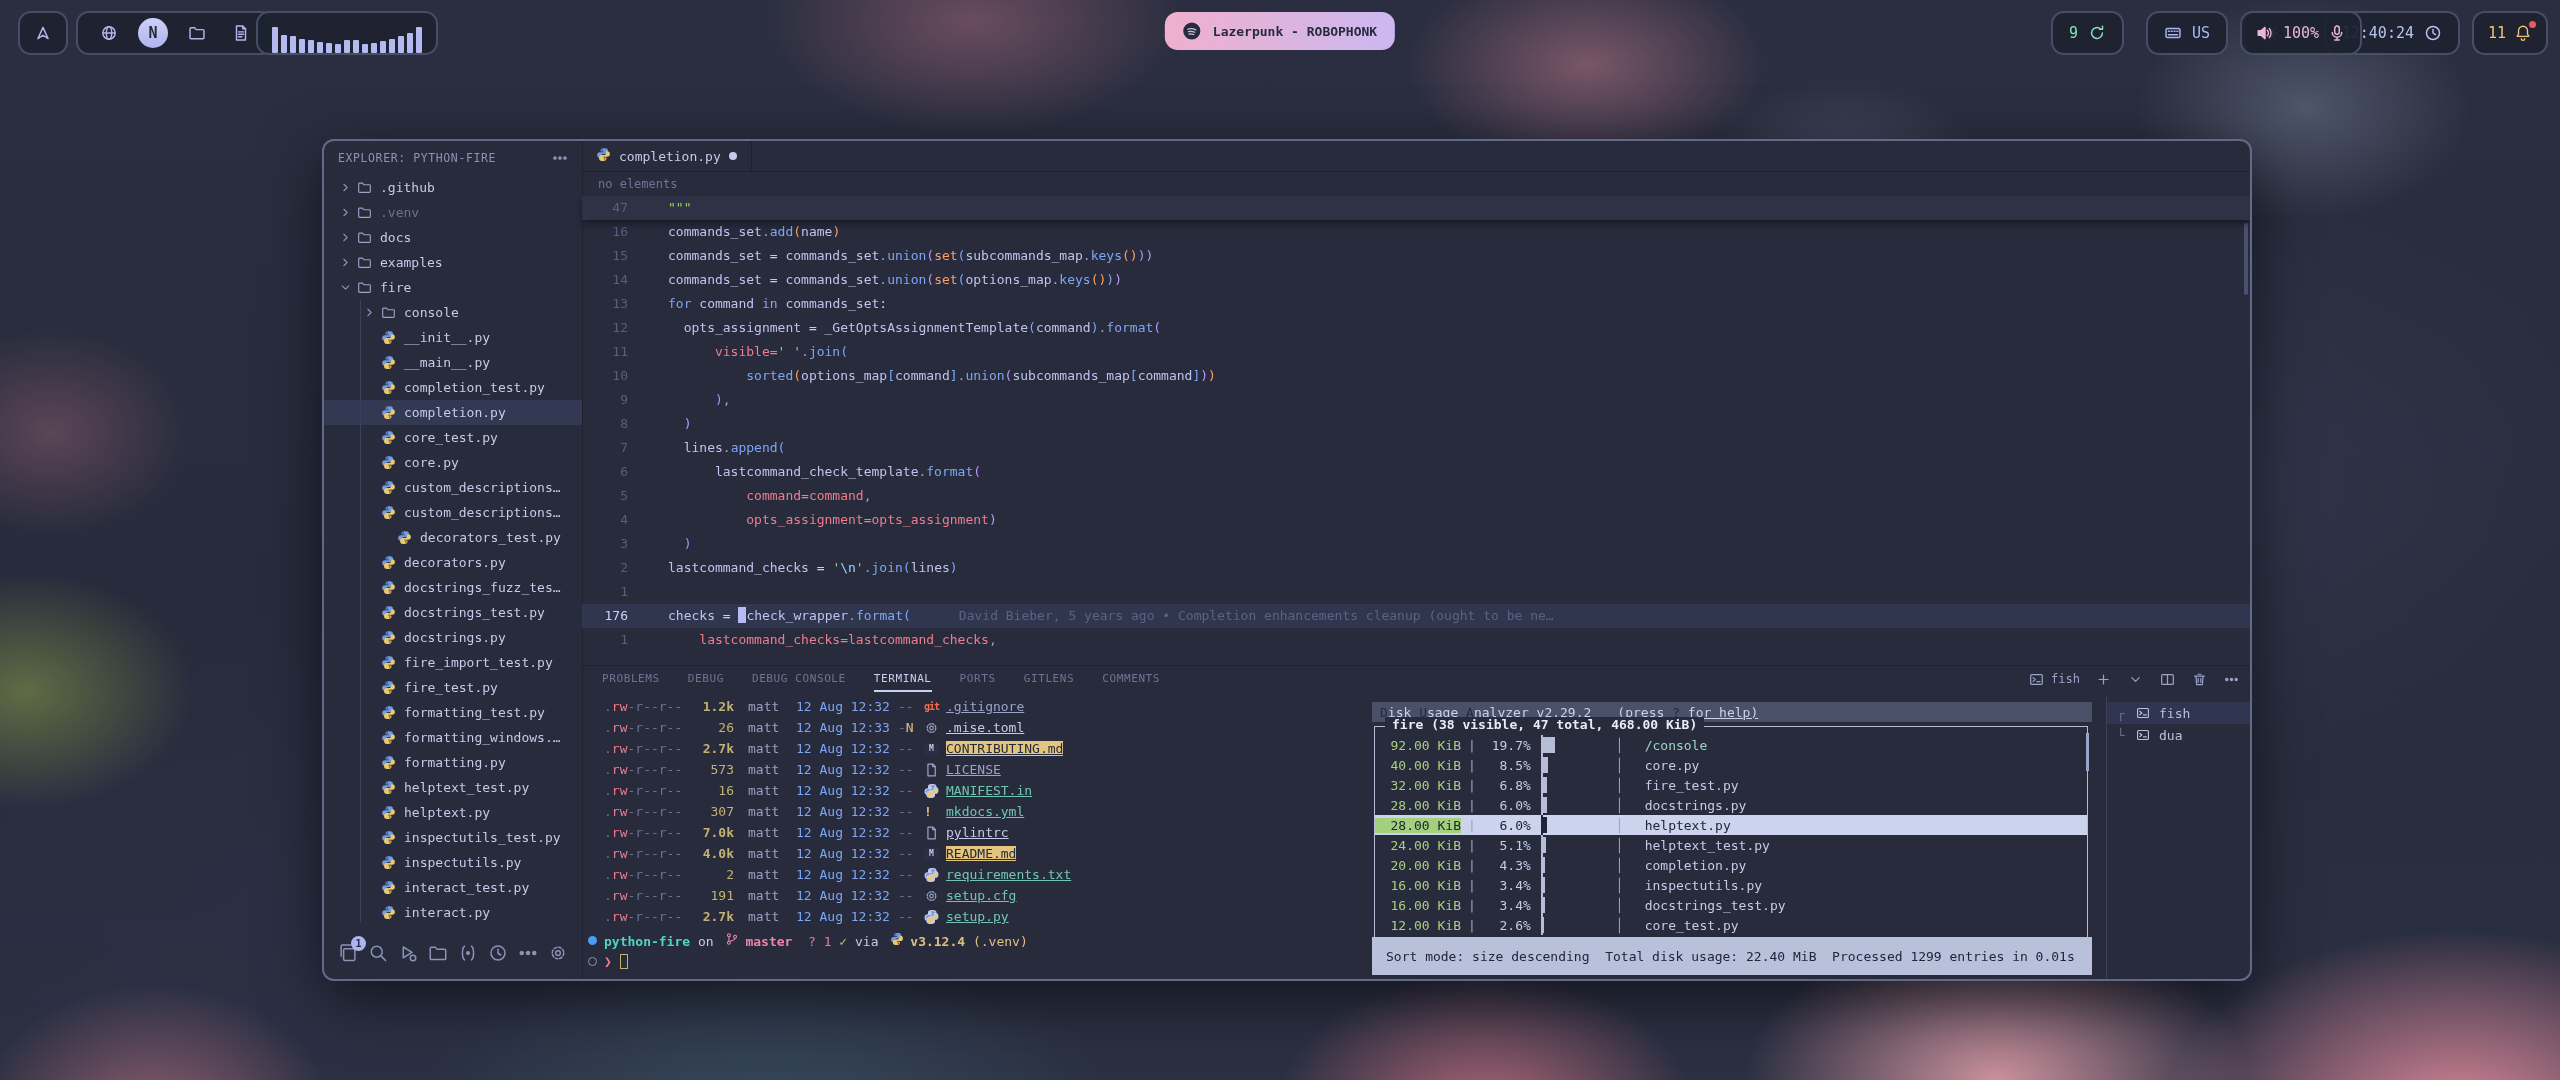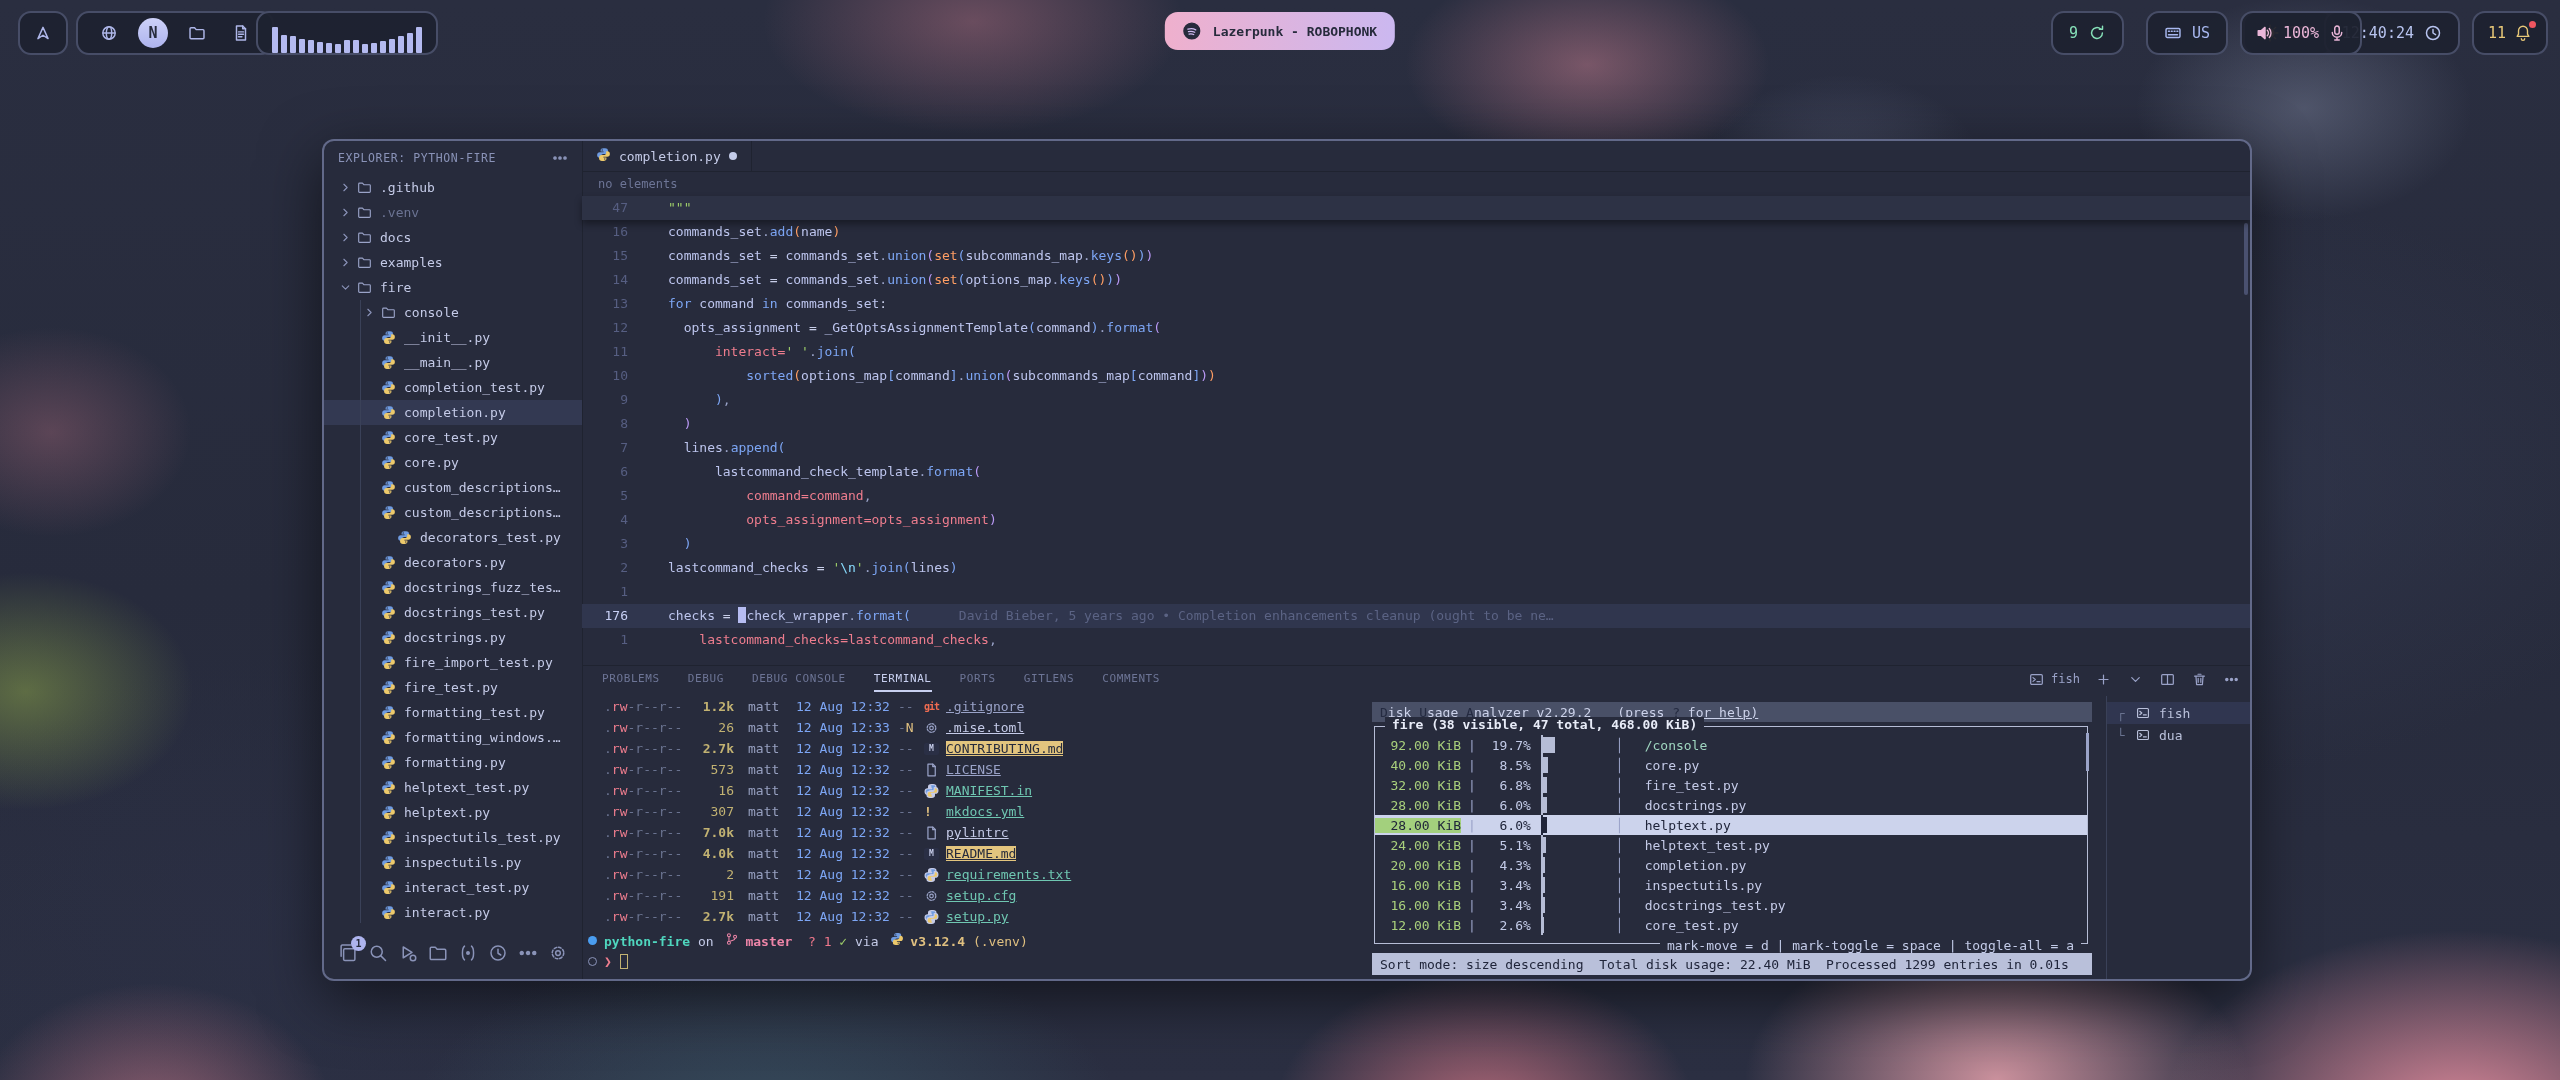--- a/index.html
+++ b/index.html
@@ -140,22 +140,22 @@
   .d-bar{width:66px;height:100%;margin-left:10px;border-left:2px solid #b6bdd6;position:relative;}
   .d-bar .fill{position:absolute;left:0;top:2px;bottom:2px;background:#b6bdd6;}
   .d-name{margin-left:14px;color:#c5cbe8;}
   .d-name.dir{color:#9fd6c0;}
   .drow.sel{background:#ccd3ec;color:#20253a;}
   .drow.sel .d-pct,.drow.sel .d-name{color:#20253a;}
   .drow.sel .d-size{background:#a3d07d;color:#20253a;}
   .drow.sel .d-bar{border-left-color:#20253a;}
   .drow.sel .d-bar .fill{background:#20253a;}
   .dua-scroll{position:absolute;right:-2px;top:6px;width:3px;height:38px;background:#9aa3c8;}
-  .dua-status{position:absolute;left:2px;right:2px;bottom:4px;height:22px;background:#b9c0da;color:#20253a;
-              display:flex;align-items:center;padding-left:8px;white-space:pre;}
+  .dua-status{position:absolute;left:2px;right:2px;bottom:4px;height:38px;background:#b9c0da;color:#20253a;
+              display:flex;align-items:center;padding-left:14px;white-space:pre;}
   
   .sess{position:absolute;left:1524px;right:0;top:30px;bottom:0;border-left:1px solid #3a4158;}
   .srow{height:22px;display:flex;align-items:center;gap:7px;padding-left:10px;color:#b9c0da;}
   .srow.sel{background:#303650;}
   .srow .conn{color:#6a7390;width:10px;}
   .srow .ic svg{width:14px;height:14px;}
 </style>
 </head>
 <body>
 
@@ -678,21 +678,21 @@
     <div class="crumb">no elements</div>
     <div id="sticky">
         <div class="codeline sticky"><span class="num">47</span><span class="cs">"""</span></div>
       </div>
     <div id="code">
         <div class="codeline"><span class="num">16</span><span class="cv">commands_set</span><span class="cp">.</span><span class="cf">add</span><span class="cpo">(</span><span class="cv">name</span><span class="cpo">)</span></div>
         <div class="codeline"><span class="num">15</span><span class="cv">commands_set</span><span class="co"> = </span><span class="cv">commands_set</span><span class="cp">.</span><span class="cf">union</span><span class="cpp">(</span><span class="cb">set</span><span class="cpb">(</span><span class="cv">subcommands_map</span><span class="cp">.</span><span class="cf">keys</span><span class="cpo">()</span><span class="cpb">)</span><span class="cpp">)</span></div>
         <div class="codeline"><span class="num">14</span><span class="cv">commands_set</span><span class="co"> = </span><span class="cv">commands_set</span><span class="cp">.</span><span class="cf">union</span><span class="cpp">(</span><span class="cb">set</span><span class="cpb">(</span><span class="cv">options_map</span><span class="cp">.</span><span class="cf">keys</span><span class="cpo">()</span><span class="cpb">)</span><span class="cpp">)</span></div>
         <div class="codeline"><span class="num">13</span><span class="ck">for</span><span class="cv"> command </span><span class="ck">in</span><span class="cv"> commands_set</span><span class="co">:</span></div>
         <div class="codeline"><span class="num">12</span><span class="cv">  opts_assignment</span><span class="co"> = </span><span class="cv">_GetOptsAssignmentTemplate</span><span class="cpb">(</span><span class="cv">command</span><span class="cpb">)</span><span class="cp">.</span><span class="cf">format</span><span class="cpp">(</span></div>
-        <div class="codeline"><span class="num">11</span><span class="ca">      interact</span><span class="ca">=</span><span class="cs">' '</span><span class="cp">.</span><span class="cf">join</span><span class="cpb">(</span></div>
+        <div class="codeline"><span class="num">11</span><span class="ca">      visible</span><span class="ca">=</span><span class="cs">' '</span><span class="cp">.</span><span class="cf">join</span><span class="cpb">(</span></div>
         <div class="codeline"><span class="num">10</span><span class="cf">          sorted</span><span class="cpo">(</span><span class="cv">options_map</span><span class="cpb">[</span><span class="cv">command</span><span class="cpb">]</span><span class="cp">.</span><span class="cf">union</span><span class="cpp">(</span><span class="cv">subcommands_map</span><span class="cpb">[</span><span class="cv">command</span><span class="cpb">]</span><span class="cpp">)</span><span class="cpo">)</span></div>
         <div class="codeline"><span class="num">9</span><span class="cpb">      )</span><span class="cp">,</span></div>
         <div class="codeline"><span class="num">8</span><span class="cpp">  )</span></div>
         <div class="codeline"><span class="num">7</span><span class="cv">  lines</span><span class="cp">.</span><span class="cf">append</span><span class="cpb">(</span></div>
         <div class="codeline"><span class="num">6</span><span class="cv">      lastcommand_check_template</span><span class="cp">.</span><span class="cf">format</span><span class="cpp">(</span></div>
         <div class="codeline"><span class="num">5</span><span class="ca">          command</span><span class="ca">=</span><span class="ca">command</span><span class="cp">,</span></div>
         <div class="codeline"><span class="num">4</span><span class="ca">          opts_assignment</span><span class="ca">=</span><span class="ca">opts_assignment</span><span class="cpp">)</span></div>
         <div class="codeline"><span class="num">3</span><span class="cpb">  )</span></div>
         <div class="codeline"><span class="num">2</span><span class="cv">lastcommand_checks</span><span class="co"> = </span><span class="cs">'</span><span class="ce">\n</span><span class="cs">'</span><span class="cp">.</span><span class="cf">join</span><span class="cpb">(</span><span class="cv">lines</span><span class="cpb">)</span></div>
         <div class="codeline"><span class="num">1</span></div>

